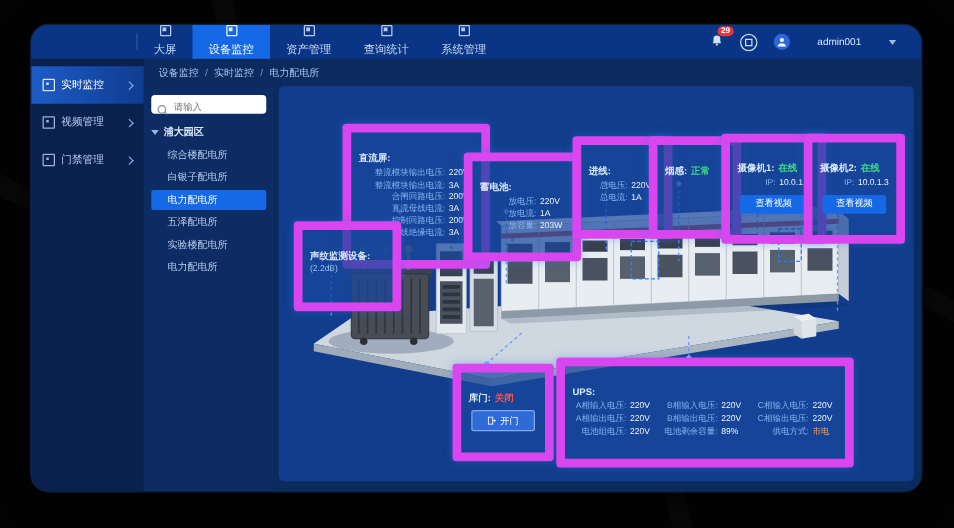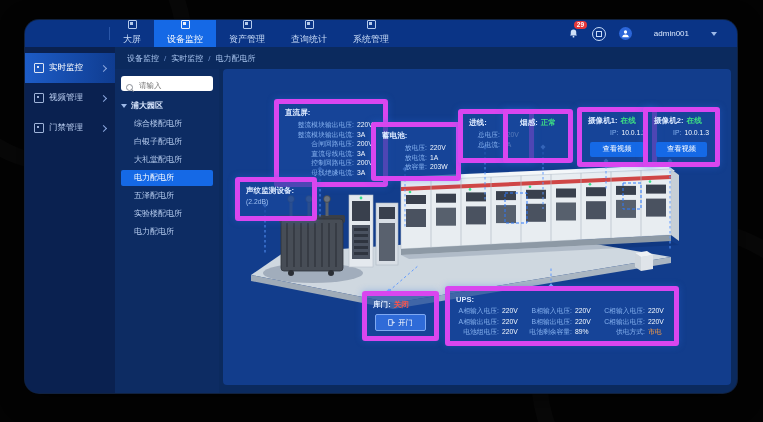--- a/index.html
+++ b/index.html
@@ -54,37 +54,37 @@
   .tree-root{display:flex;align-items:center;gap:4px;color:#dce9ff;margin-bottom:5px;cursor:pointer;font-weight:bold;}
   .tree-item{height:16px;line-height:16px;padding-left:13px;margin:2px 0;color:#b7cdf0;cursor:pointer;border-radius:2px;
     white-space:nowrap;overflow:hidden;}
   .tree-item.selected{background:#1569e6;color:#fff;}
 
   
   .main{flex:1;margin:0 6px 8px 4px;background:#123d8c;border-radius:4px;position:relative;overflow:hidden;}
   #sceneSvg{position:absolute;left:20px;top:88px;z-index:0;}
   #connSvg{position:absolute;left:0;top:0;z-index:1;pointer-events:none;}
 
-  .card{position:absolute;z-index:2;background:rgba(23,70,156,.72);border:5px solid #d946ef;border-radius:3px;
-    padding:4px 6px;box-shadow:0 0 7px rgba(45,115,230,.35);}
+  .card{position:absolute;z-index:2;background:rgba(23,70,156,.72);border:7px solid #d946ef;border-radius:3px;
+    padding:16px 6px;box-shadow:0 0 7px rgba(45,115,230,.35);}
   .card-title{font-size:7.6px;font-weight:bold;color:#dceaff;white-space:nowrap;margin-bottom:2px;}
   .status{margin-left:3px;font-weight:bold;}
   .card-sub{font-size:6.8px;color:#9fc0f2;}
   .crow{display:flex;font-size:6.8px;line-height:9.6px;white-space:nowrap;}
   .crow .lbl{flex:1;text-align:right;color:#86b2f0;}
   .crow .val{margin-left:3px;color:#f2f8ff;min-width:20px;text-align:left;}
   .btn{display:block;margin:4px auto 1px;background:#1569e6;color:#fff;font-size:7.3px;border:none;border-radius:2px;
     padding:2.5px 0;width:92%;cursor:pointer;font-family:"Liberation Sans",sans-serif;}
   .btn.ghost{background:#2f6bd8;border:1px solid #7fa9f2;display:flex;align-items:center;justify-content:center;gap:3px;}
   .ups-grid{display:grid;grid-template-columns:1fr 1fr 1fr;column-gap:7px;row-gap:1px;margin-top:1px;}
 
   #card-dc{left:51px;top:30px;width:92px;}
   #card-battery{left:148px;top:53px;width:68px;}
   #card-incoming{left:235px;top:40px;width:54px;min-height:36px;}
-  #card-smoke{left:280px;top:40px;width:48px;min-height:36px;text-align:center;}
+  #card-smoke{left:296px;top:40px;width:48px;min-height:36px;}
   #card-camera1{left:354px;top:38px;width:58px;}
   #card-camera2{left:420px;top:38px;width:55px;}
   #card-acoustic{left:12px;top:108px;width:60px;min-height:26px;}
   #card-door{left:139px;top:222px;width:55px;}
   #card-ups{left:222px;top:217px;width:212px;}
 </style>
 </head>
 <body>
 
 <div class="ring" id="ringTL"></div>
@@ -192,21 +192,20 @@
             <input placeholder="请输入" style="">
           </div>
           <div class="tree">
             <div class="tree-root">
               <span class="caret"></span>
               <span>浦大园区</span>
             </div>
             <div id="treeItems">
                 <div class="tree-item">综合楼配电所</div>
                 <div class="tree-item">白银子配电所</div>
-                <div class="tree-item">大礼堂配电所</div>
                 <div class="tree-item selected">电力配电所</div>
                 <div class="tree-item">五泽配电所</div>
                 <div class="tree-item">实验楼配电所</div>
                 <div class="tree-item">电力配电所</div>
               </div>
           </div>
         </div>
 
         <div class="main">
 

